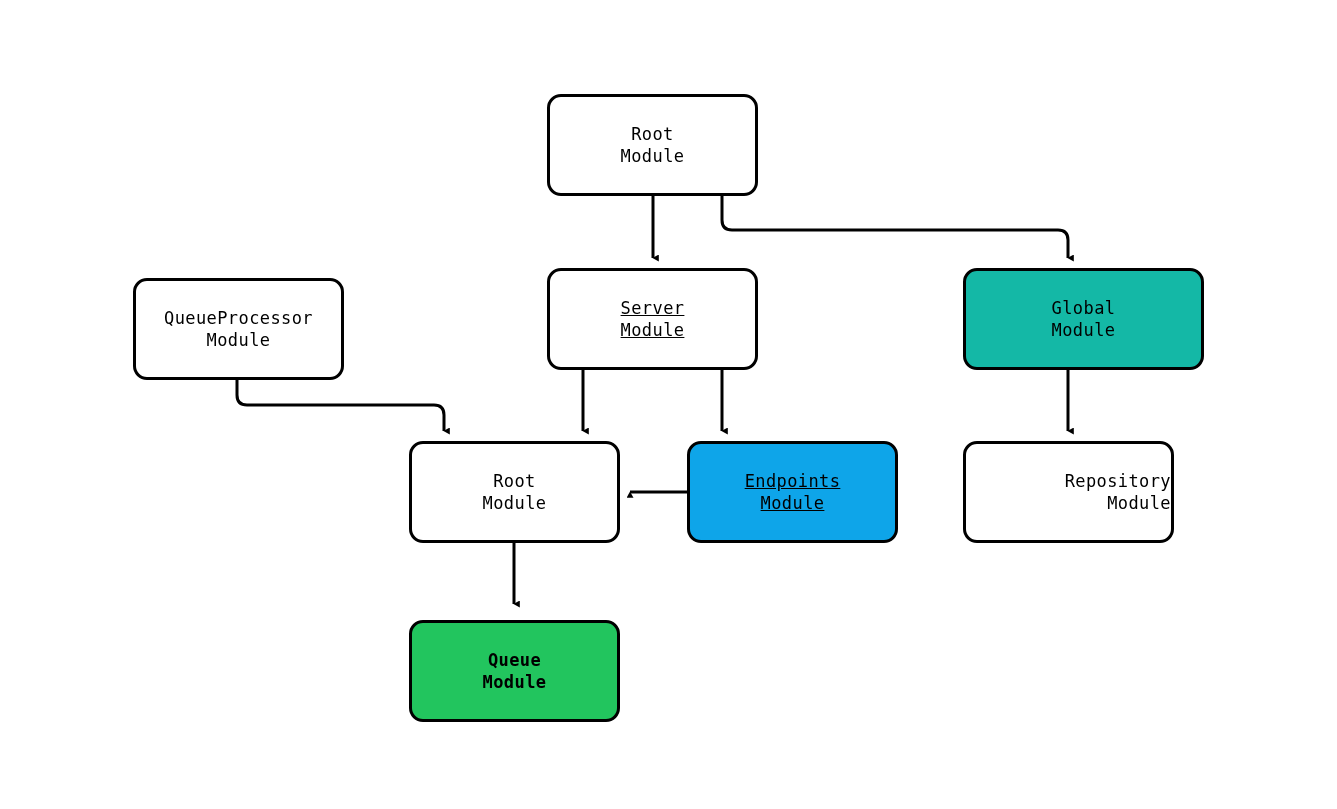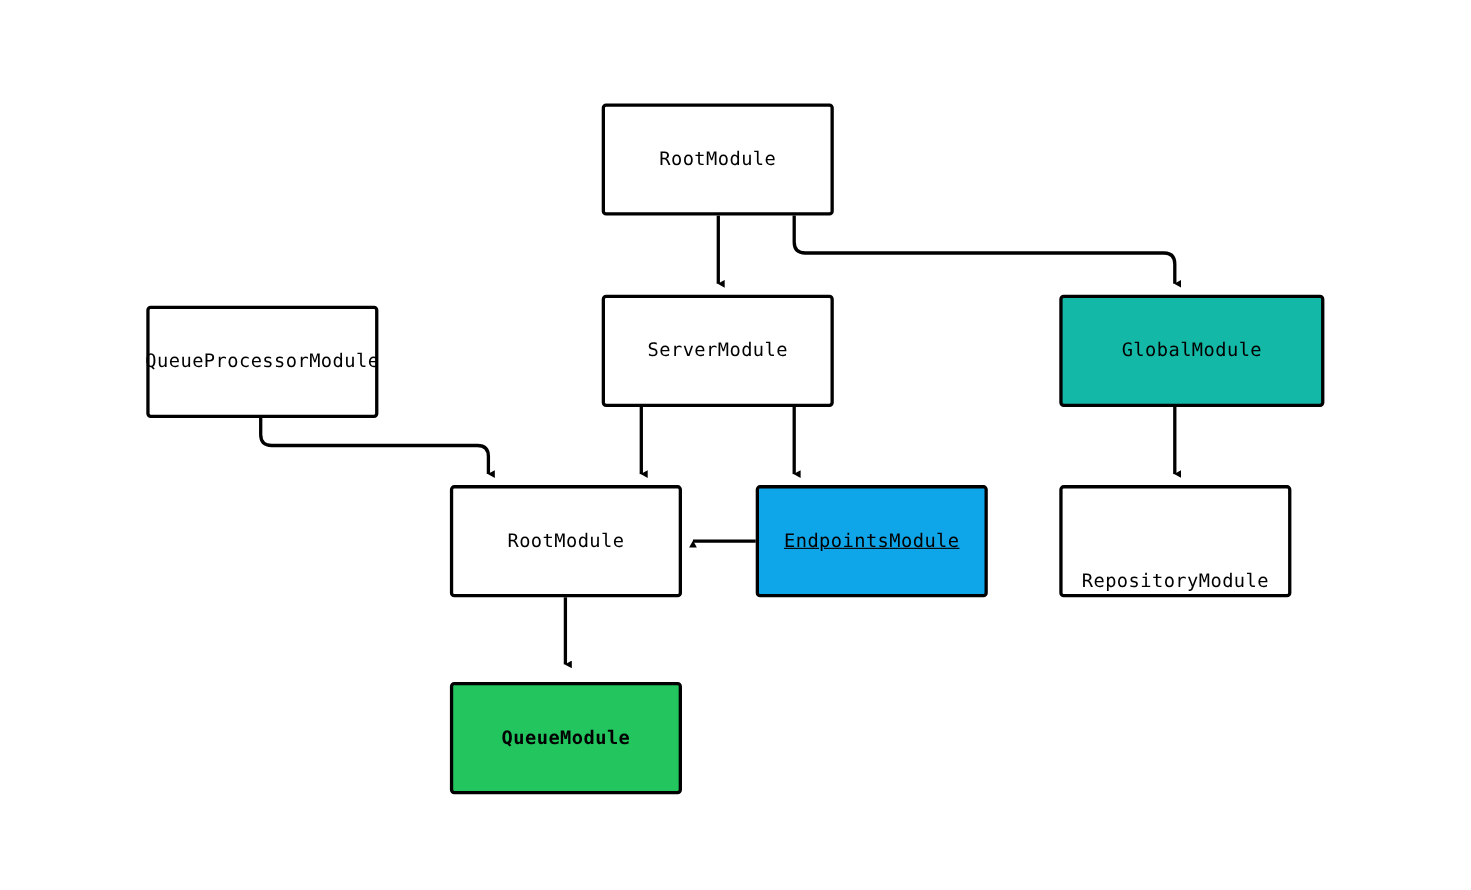--- a/index.html
+++ b/index.html
@@ -25,23 +25,23 @@
     left: 0;
     top: 0;
     width: 1337px;
     height: 809px;
   }
   .node {
     position: absolute;
     box-sizing: border-box;
     background: #ffffff;
     border: 3px solid #000000;
-    border-radius: 4px;
+    border-radius: 14px;
     display: flex;
-    flex-direction: row;
+    flex-direction: column;
     align-items: center;
     justify-content: center;
     z-index: 2;
   }
   .node-label {
     font-family: "DejaVu Sans Mono", "Liberation Mono", monospace;
     font-size: 17px;
     line-height: 22px;
     color: #000000;
     text-align: center;
@@ -74,21 +74,21 @@
 
   <div id="nodes">
       <div class="node" style="left: 547px; top: 94px; width: 211px; height: 102px; border-color: rgb(0, 0, 0); background: rgb(255, 255, 255);">
         <div class="node-label">Root</div>
         <div class="node-label">Module</div>
       </div>
       <div class="node" style="left: 133px; top: 268px; width: 211px; height: 102px; border-color: rgb(0, 0, 0); background: rgb(255, 255, 255); margin-top: 10px;">
         <div class="node-label">QueueProcessor</div>
         <div class="node-label">Module</div>
       </div>
-      <div class="node" style="left: 547px; top: 268px; width: 211px; height: 102px; border-color: rgb(0, 0, 0); background: rgb(255, 255, 255);">
+      <div class="node" style="left: 547px; top: 268px; width: 211px; height: 102px; border-color: rgb(0, 0, 0); background: rgb(255, 255, 255); text-decoration: underline;">
         <div class="node-label">Server</div>
         <div class="node-label">Module</div>
       </div>
       <div class="node" style="left: 963px; top: 268px; width: 241px; height: 102px; border-color: rgb(0, 0, 0); background: #14b8a6;">
         <div class="node-label">Global</div>
         <div class="node-label">Module</div>
       </div>
       <div class="node" style="left: 409px; top: 441px; width: 211px; height: 102px; border-color: rgb(0, 0, 0); background: rgb(255, 255, 255);">
         <div class="node-label">Root</div>
         <div class="node-label">Module</div>

